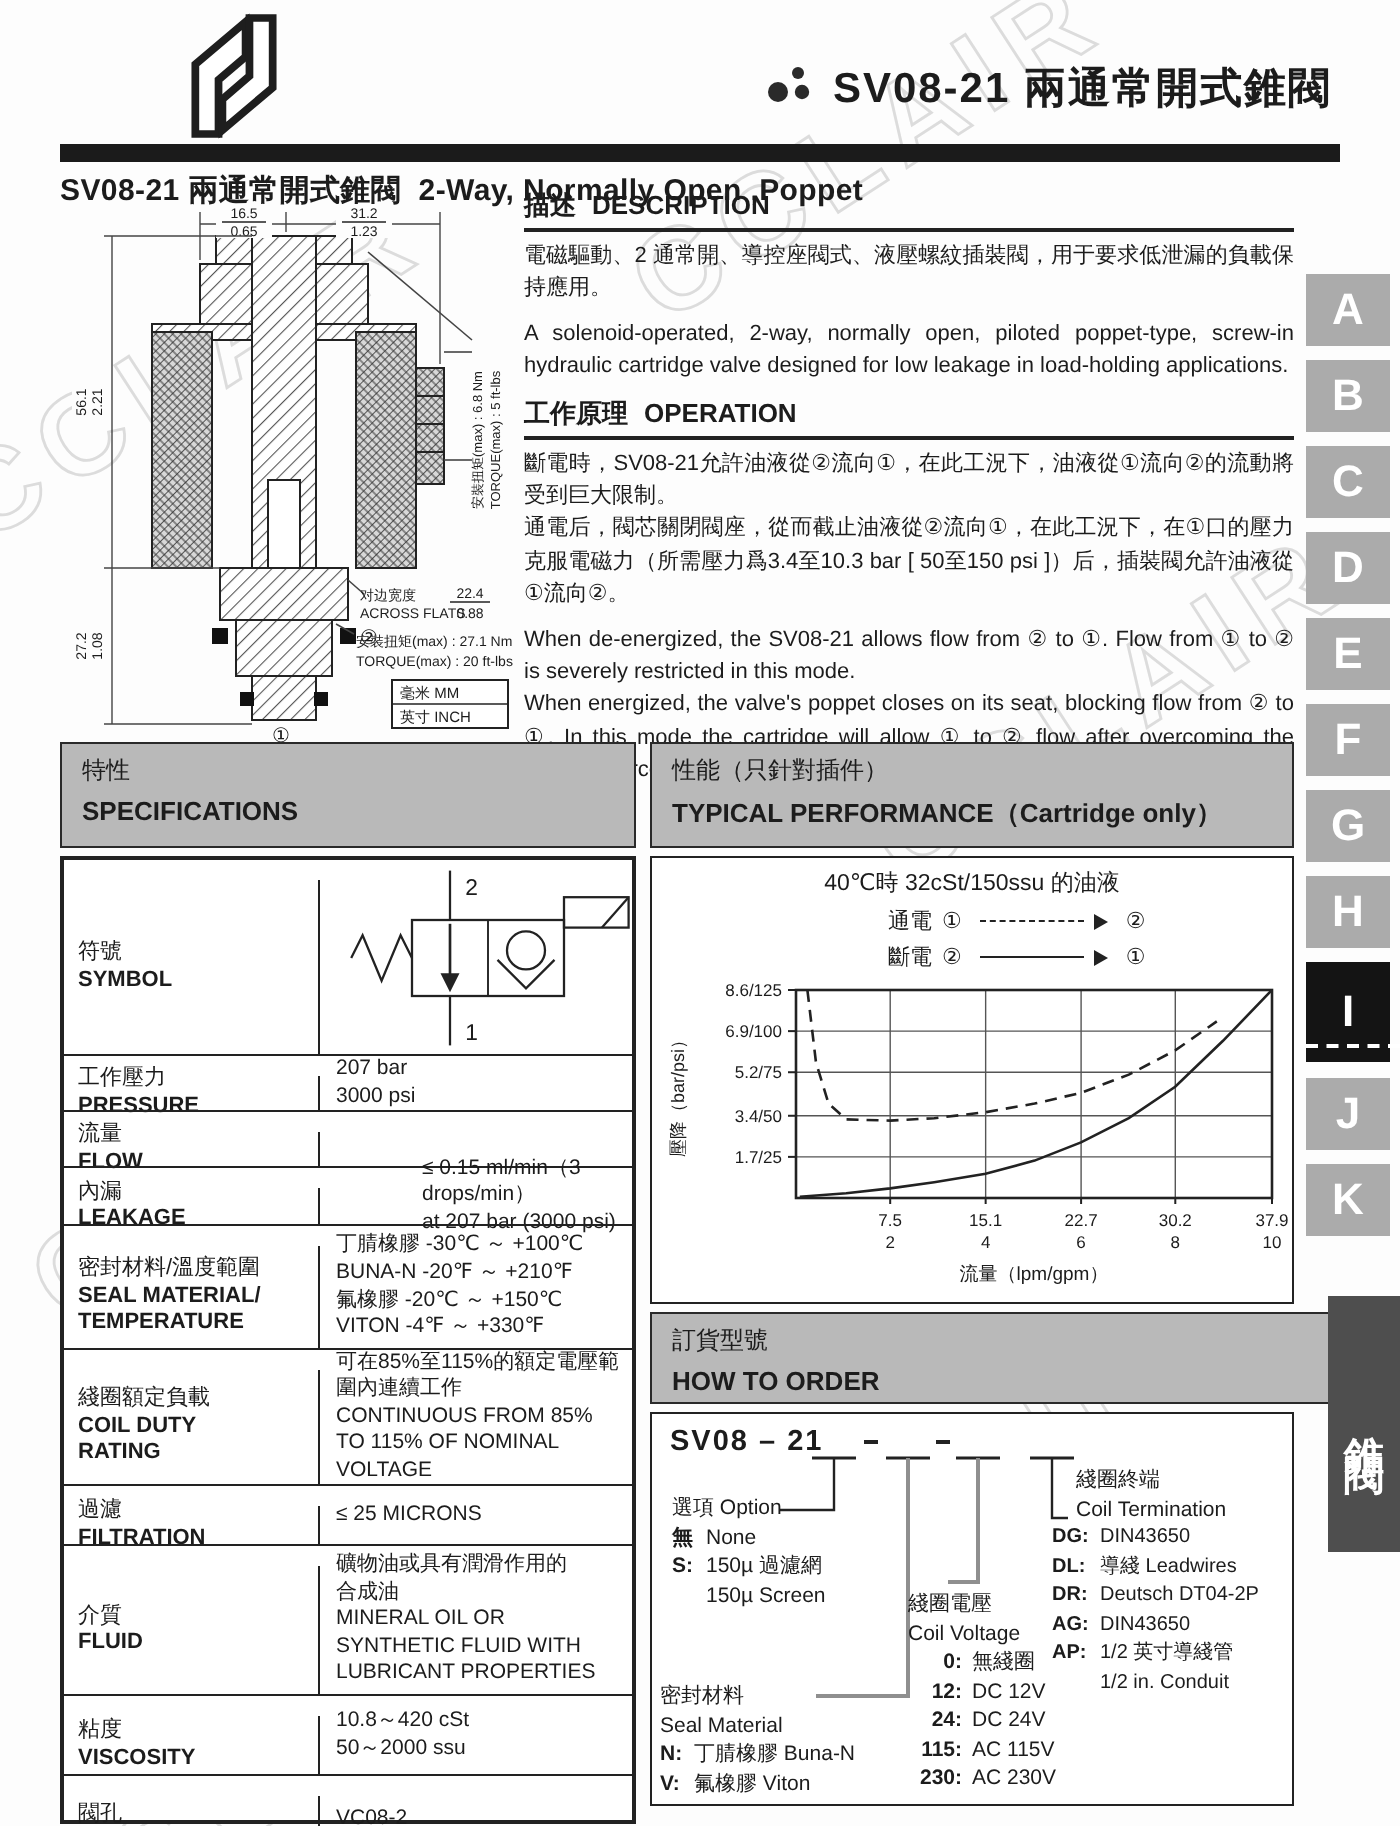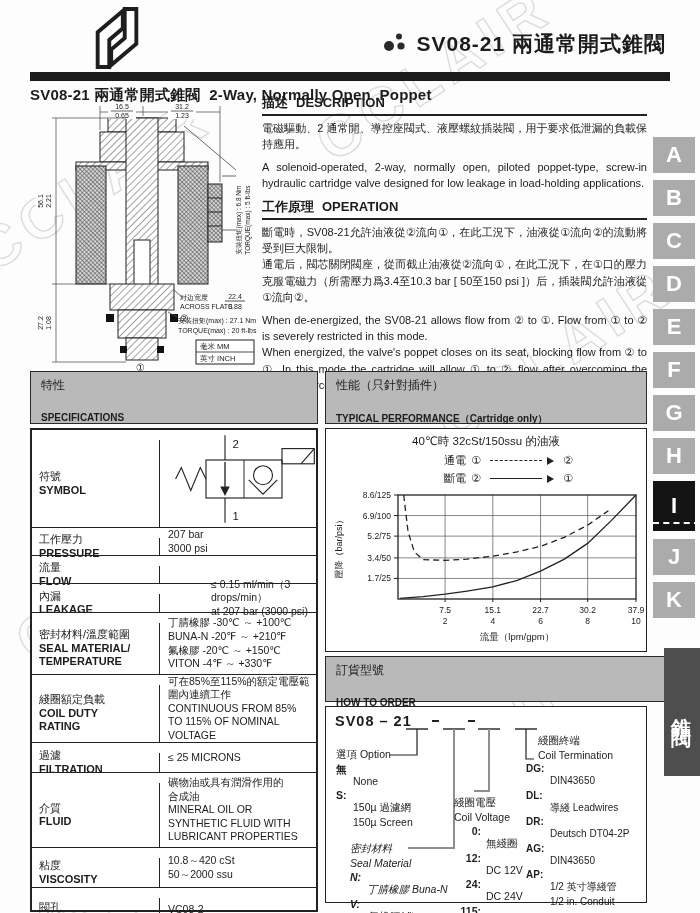--- a/index.html
+++ b/index.html
@@ -21,21 +21,21 @@
   .section-title { font-size:15px; font-weight:bold; letter-spacing:.2px; }
 
   
   .dhead { font-size:13px; font-weight:bold; border-bottom:2px solid #222; padding-bottom:2px; }
   .dhead .en { margin-left:8px; }
   .para { font-size:11px; line-height:16.4px; margin:4px 0 6px 0; text-align:justify; }
 
   
   .hdr-box { background:#b9b9b9; border:1.6px solid #2a2a2a; box-sizing:border-box; padding:5px 10px 4px 10px; }
   .hdr-box .zh { font-size:12px; display:block; }
-  .hdr-box .en { font-size:10px; font-weight:bold; display:block; margin-top:18px; }
+  .hdr-box .en { font-size:13px; font-weight:bold; display:block; margin-top:4px; }
 
   
   .spec-table { border:2px solid #222; box-sizing:border-box; display:flex; flex-direction:column; background:#fff; }
   .srow { display:flex; border-top:1.2px solid #222; box-sizing:border-box; flex:0 0 auto; }
   .srow:first-child { border-top:none; }
   .scell-l { width:128px; flex:0 0 128px; border-right:1.2px solid #222; box-sizing:border-box;
              padding:3px 4px 3px 7px; display:flex; flex-direction:column; justify-content:center;margin-top:10px; }
   .scell-l .zh { font-size:11px; line-height:13.5px; }
   .scell-l .en { font-size:11px; font-weight:bold; line-height:13.5px; white-space:pre-line; }
   .scell-v { flex:1; box-sizing:border-box; padding:2px 5px 2px 8px; font-size:10.5px;
@@ -50,21 +50,21 @@
   .leg-arrow { width:0; height:0; border-top:4px solid transparent; border-bottom:4px solid transparent;
                border-left:7px solid #222; display:inline-block; margin-right:4px; }
 
   
   .order-box { border:1.6px solid #222; box-sizing:border-box; background:#fff; }
   .model-code { position:absolute; left:9px; top:6px; font-size:14.5px; font-weight:bold; letter-spacing:1px; }
   .ogroup { position:absolute; font-size:10.5px; line-height:14.5px; }
   .otitle { font-size:10.5px; }
   .ocode { font-weight:bold; display:inline-block; min-width:17px; }
   .vcode { font-weight:bold; display:inline-block; width:27px; text-align:right; margin-right:5px; }
-  .olbl { white-space:pre-line;margin-top:12px; }
+  .olbl { white-space:pre-line; }
   .oitem { white-space:nowrap; }
   .oitem .olbl { display:inline-block; vertical-align:top; }
 
   
   .tab { position:absolute; left:653px; width:42px; height:36px; background:#ababab; color:#fff;
          font-size:22px; font-weight:bold; display:flex; align-items:center; justify-content:center; }
   .tab.active { background:#141414; height:50px; }
   .tab-dash { position:absolute; left:0; right:-5px; bottom:7px; border-top:2px dashed #fff; }
   .cat-tab { position:absolute; left:664px; top:648px; width:36px; height:128px; background:#4e4e4e;
              color:#fff; writing-mode:vertical-rl; text-orientation:upright; letter-spacing:10px;
@@ -393,21 +393,21 @@
       <polyline points="200,22 200,52 208,52" fill="none" stroke="#222" stroke-width="1.2"></polyline>
     </svg>
 
     <div class="ogroup" style="left:10px; top:40px; width:115px;">
       <div class="otitle"><span>選項</span> <span>Option</span></div>
       <div class="oitem"><span class="ocode">無</span><span class="olbl">None</span></div>
       <div class="oitem"><span class="ocode">S:</span><span class="olbl">150µ 過濾網
 150µ Screen</span></div>
     </div>
 
-    <div class="ogroup" style="left:24px; top:134px; width:125px;font-style:italic;">
+    <div class="ogroup" style="left:4px; top:134px; width:125px;">
       <div class="otitle">密封材料</div>
       <div class="otitle">Seal Material</div>
       <div class="oitem"><span class="ocode">N:</span><span class="olbl">丁腈橡膠  Buna-N</span></div>
       <div class="oitem"><span class="ocode">V:</span><span class="olbl">氟橡膠    Viton</span></div>
     </div>
 
     <div class="ogroup" style="left:128px; top:88px; width:80px;">
       <div class="otitle">綫圈電壓</div>
       <div class="otitle">Coil Voltage</div>
       <div class="oitem"><span class="vcode">0:</span><span class="olbl">無綫圈</span></div>

